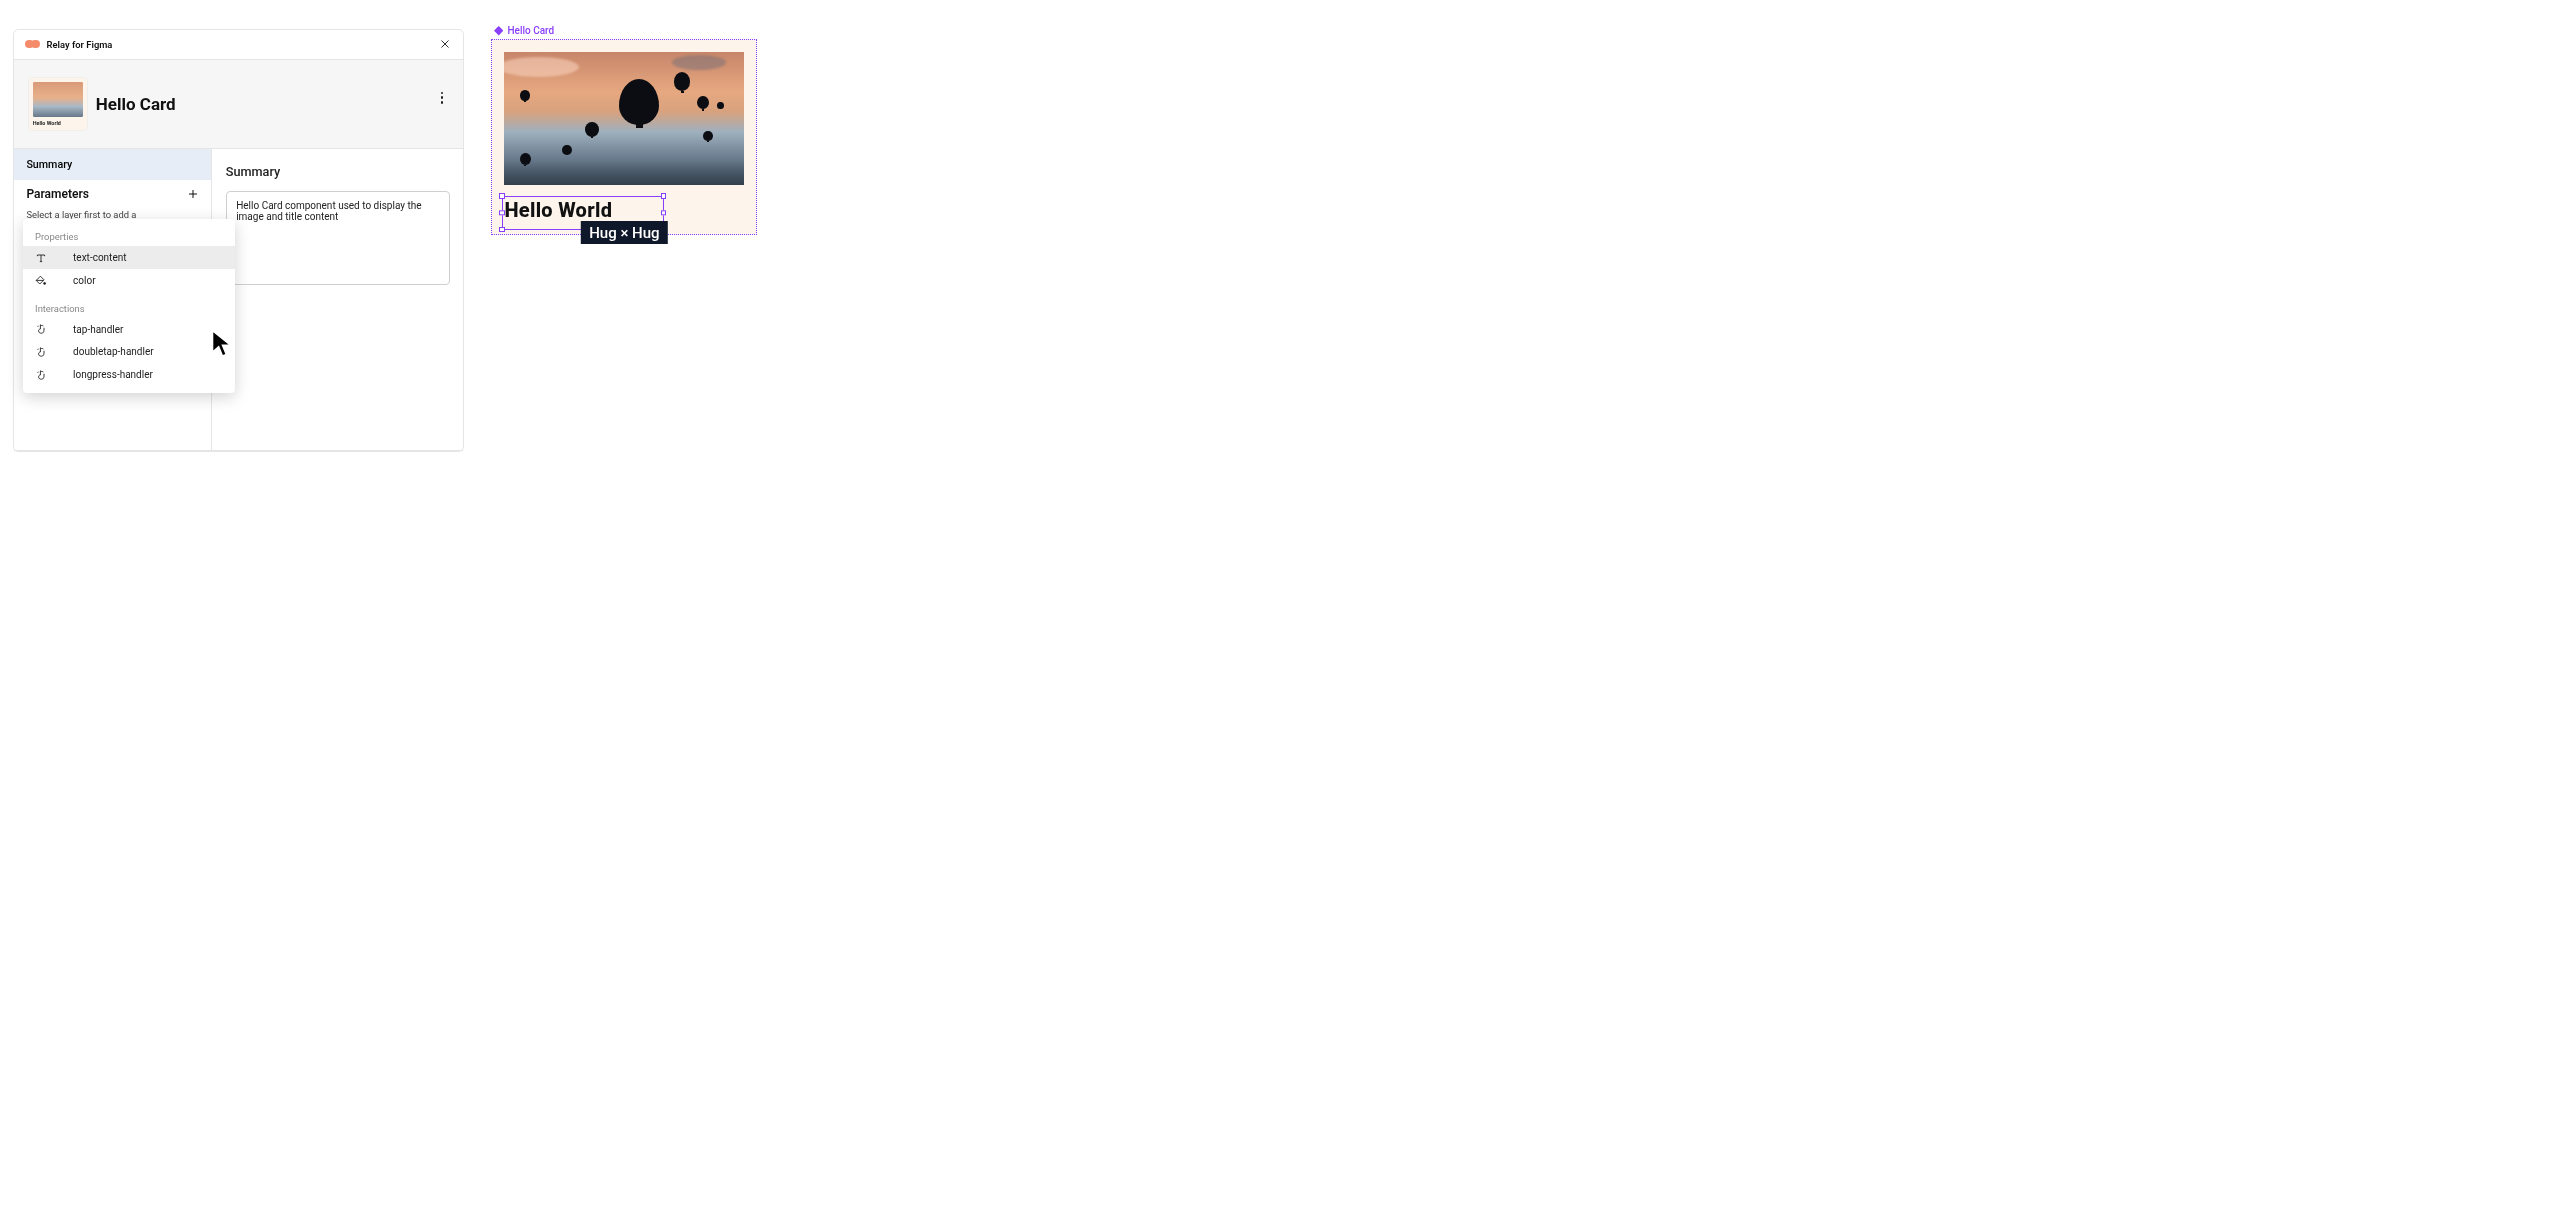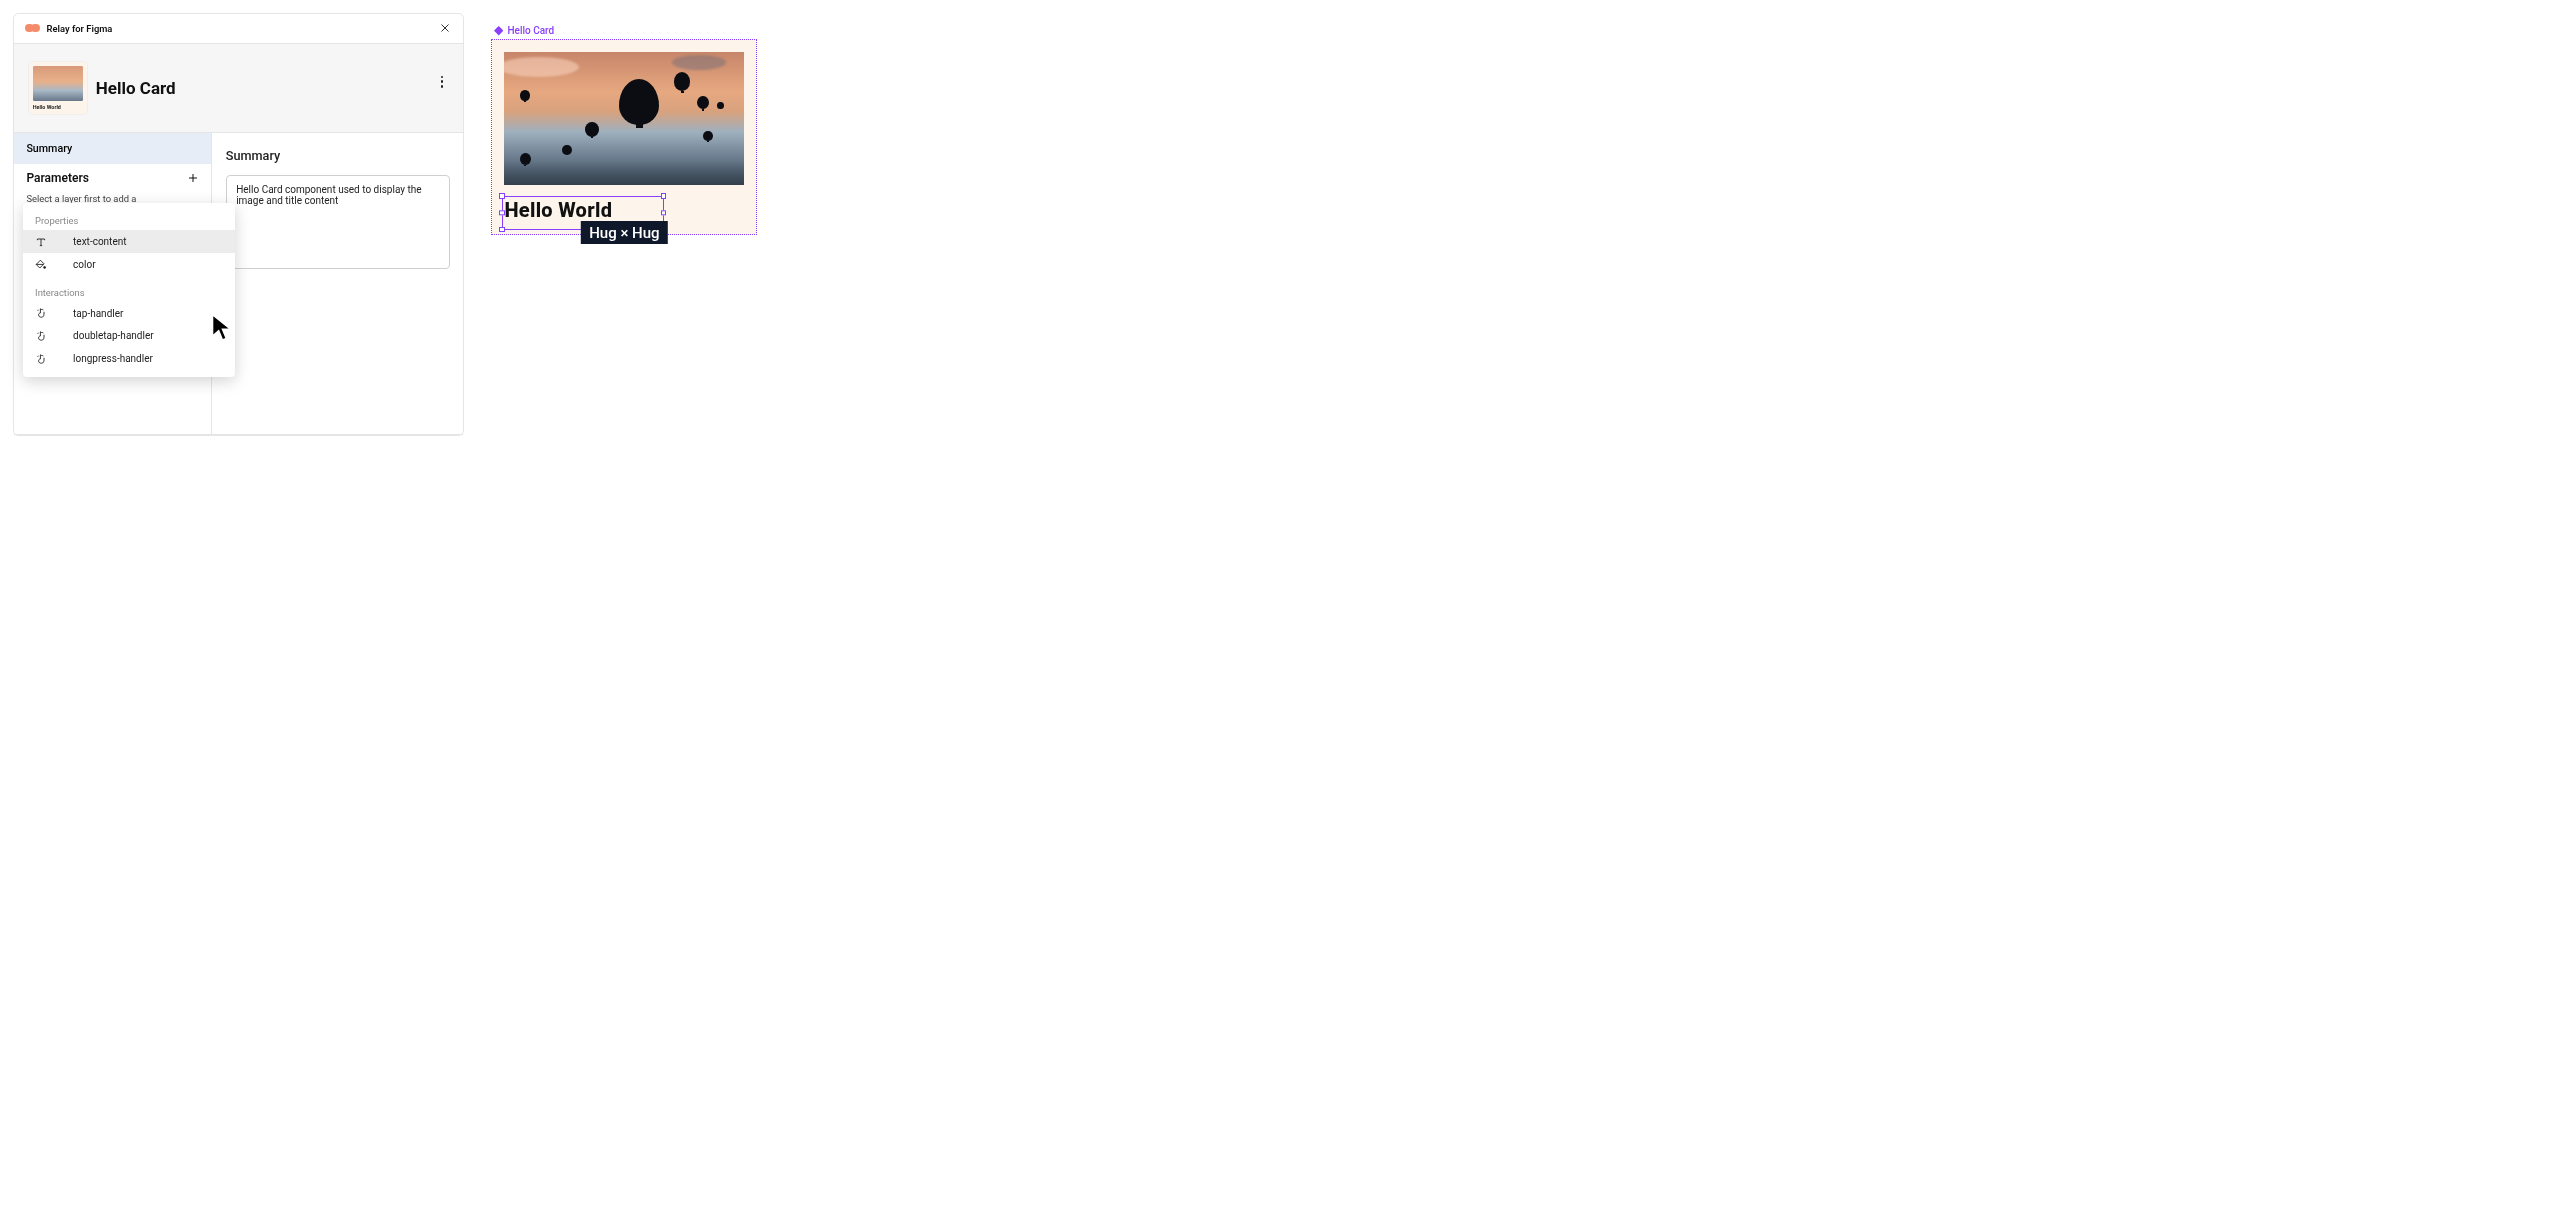--- a/index.html
+++ b/index.html
@@ -11,20 +11,21 @@
   padding: 13.4px;
   width: 1047px;
 }
 .plugin-panel {
   width: 451px;
   border: 0.7px solid #e5e5e5;
   border-radius: 5.4px;
   overflow: visible;
   background: #fff;
   position: relative;
+  margin-top: 16px;
 }
 .plugin-header {
   display: flex;
   align-items: center;
   justify-content: space-between;
   padding: 6.7px 10.7px;
   border-bottom: 0.7px solid #e5e5e5;
 }
 .plugin-header-left { display: flex; align-items: center; gap: 6.7px; }
 .relay-logo {

